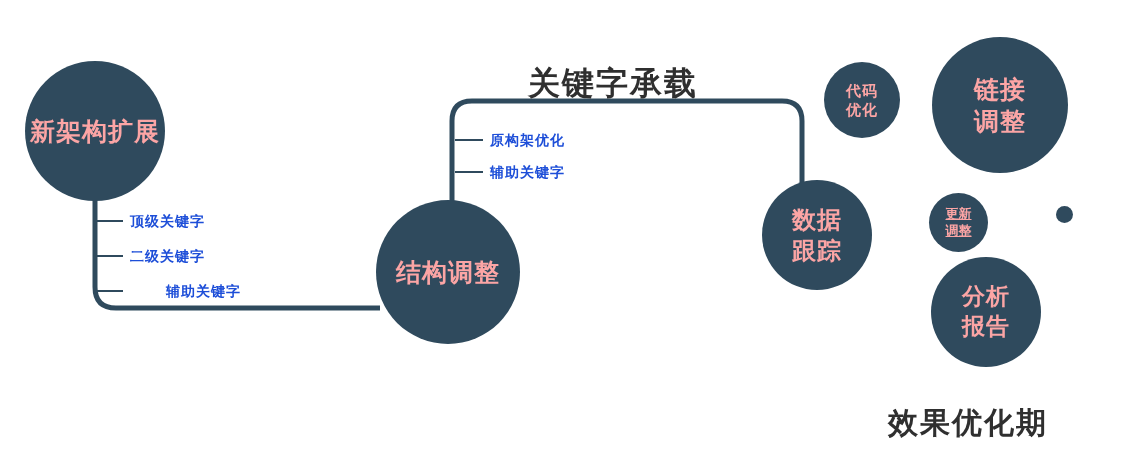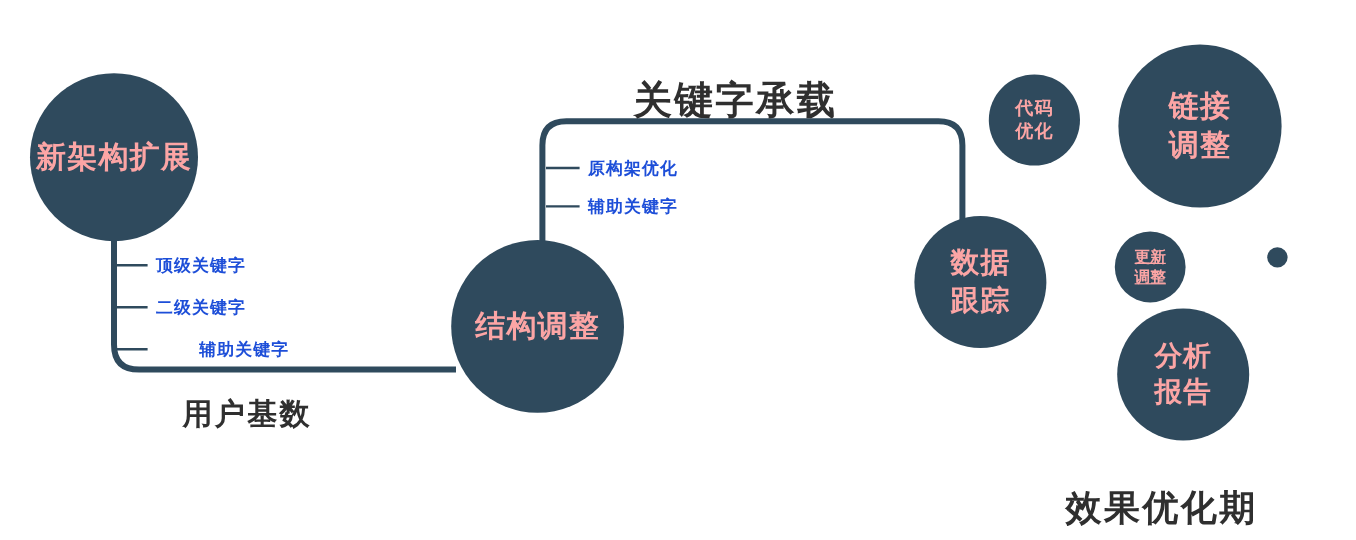--- a/index.html
+++ b/index.html
@@ -115,21 +115,20 @@
     <span>调整</span>
   </div>
 
   <div class="node node-dot"></div>
 
   <div class="node node-report">
     <span>分析</span>
     <span>报告</span>
   </div>
 
-  <div class="edge-label label-user-base">用户基数</div>
   <div class="edge-label label-keyword-bearing">关键字承载</div>
   <div class="edge-label label-footer">效果优化期</div>
 
   <div class="branch-label bl-t0">顶级关键字</div>
   <div class="branch-label bl-t1">二级关键字</div>
   <div class="branch-label bl-t2">辅助关键字</div>
   <div class="branch-label bl-s0">原构架优化</div>
   <div class="branch-label bl-s1">辅助关键字</div>
 
 </div>

